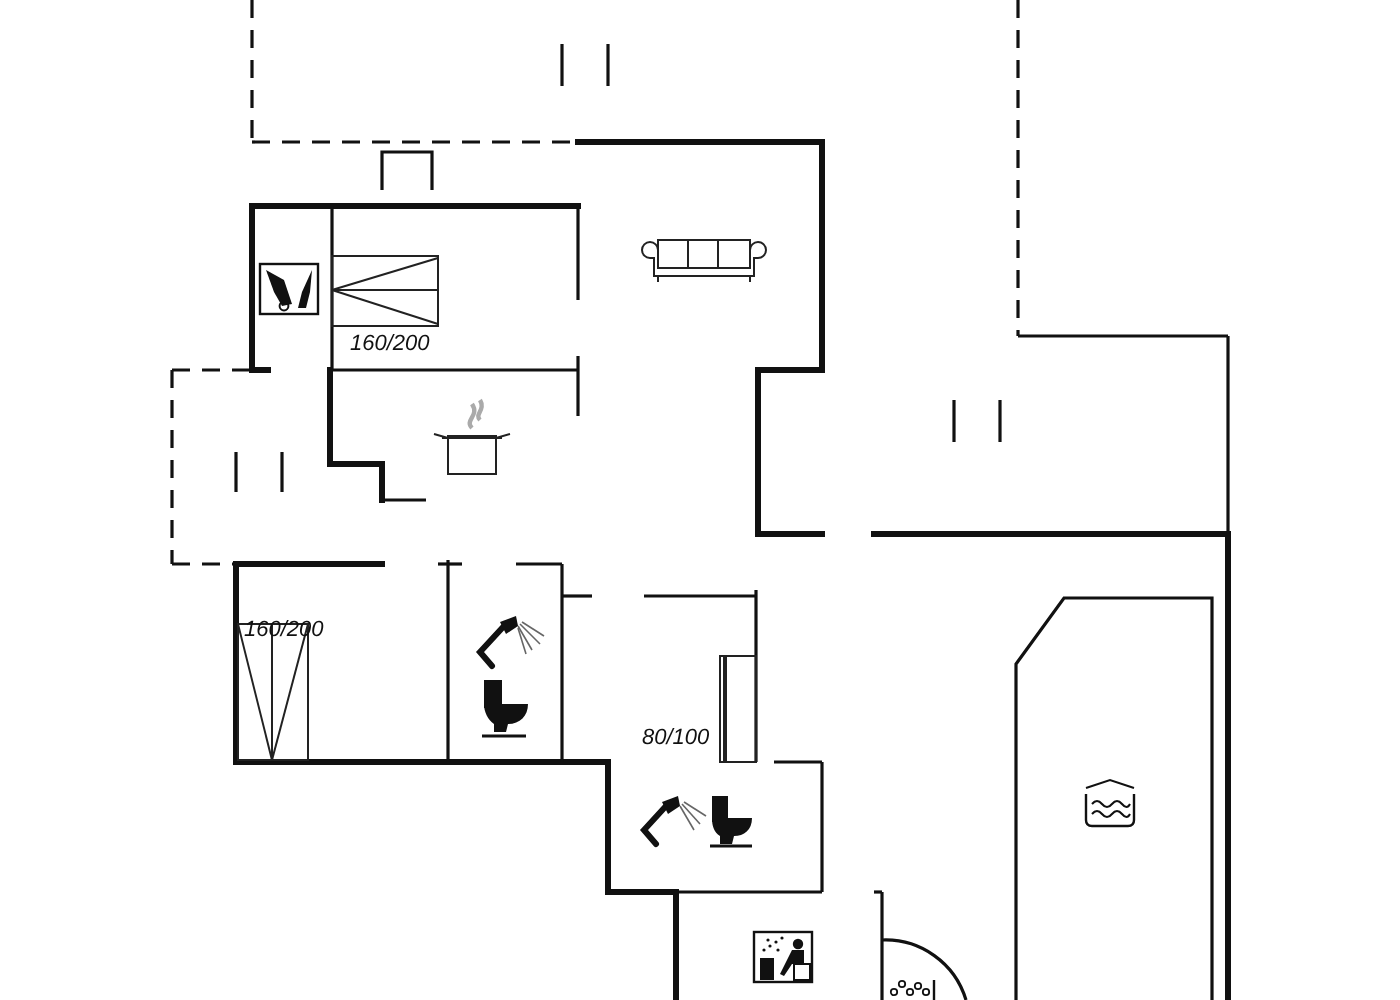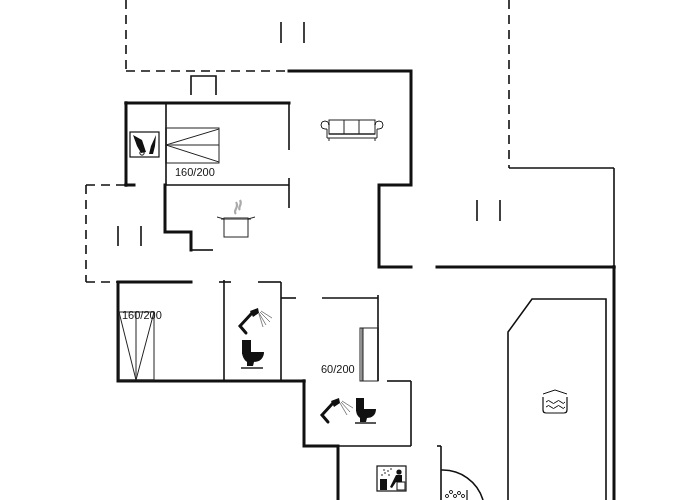--- a/index.html
+++ b/index.html
@@ -2,21 +2,21 @@
 <html><head>
 <meta charset="utf-8">
 <style>
   html, body { margin: 0; padding: 0; background: #ffffff; }
   body { width: 700px; height: 500px; overflow: hidden; position: relative; font-family: "Liberation Sans", sans-serif; }
   #plan { position: absolute; left: 0; top: 0; width: 700px; height: 500px; }
   .wall-thick { stroke: #111; stroke-width: 3; fill: none; stroke-linecap: square; }
   .wall-thin { stroke: #111; stroke-width: 1.6; fill: none; }
   .dashed { stroke: #111; stroke-width: 1.6; fill: none; stroke-dasharray: 9 6; }
   .furn { stroke: #222; stroke-width: 1; fill: none; }
-  .label { position: absolute; font-family: "Liberation Sans", sans-serif; font-size: 11px; color: #111; white-space: nowrap; }
+  .label { position: absolute; font-family: "Liberation Sans", sans-serif; font-size: 11px; color: #111; white-space: nowrap; font-style: italic; }
 </style>
 </head>
 <body>
 
 <svg id="plan" viewBox="0 0 700 500" xmlns="http://www.w3.org/2000/svg">
 
   <g>
     <line class="dashed" x1="126" y1="0" x2="126" y2="70"></line>
     <line class="dashed" x1="126" y1="71" x2="290" y2="71"></line>
     <line class="dashed" x1="509" y1="0" x2="509" y2="168"></line>
@@ -189,13 +189,13 @@
     <circle cx="6" cy="2" r="1.6" fill="none" stroke="#111" stroke-width="0.9"></circle>
     <circle cx="10" cy="6" r="1.6" fill="none" stroke="#111" stroke-width="0.9"></circle>
     <circle cx="14" cy="3" r="1.6" fill="none" stroke="#111" stroke-width="0.9"></circle>
     <circle cx="18" cy="6" r="1.6" fill="none" stroke="#111" stroke-width="0.9"></circle>
     <line x1="22" y1="0" x2="22" y2="10" stroke="#111" stroke-width="1.2"></line>
   </g>
 </svg>
 
 <div class="label" style="left:175px; top:166px;">160/200</div>
 <div class="label" style="left:122px; top:309px;">160/200</div>
-<div class="label" style="left:321px; top:363px;">60/200</div>
+<div class="label" style="left:321px; top:363px;">80/100</div>
 
 </body></html>

